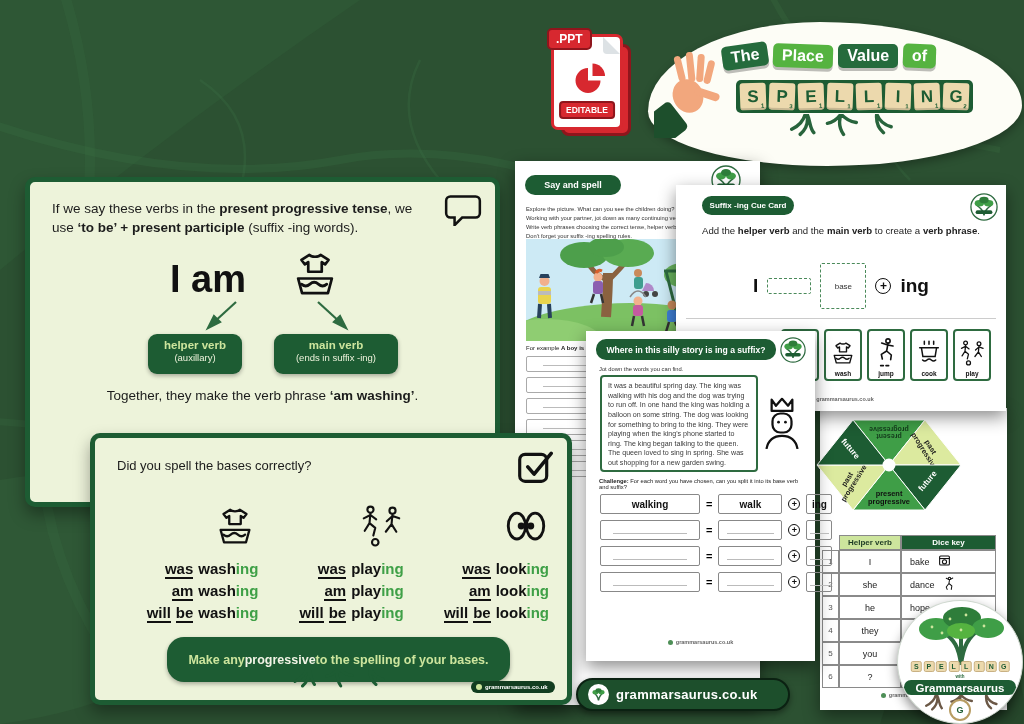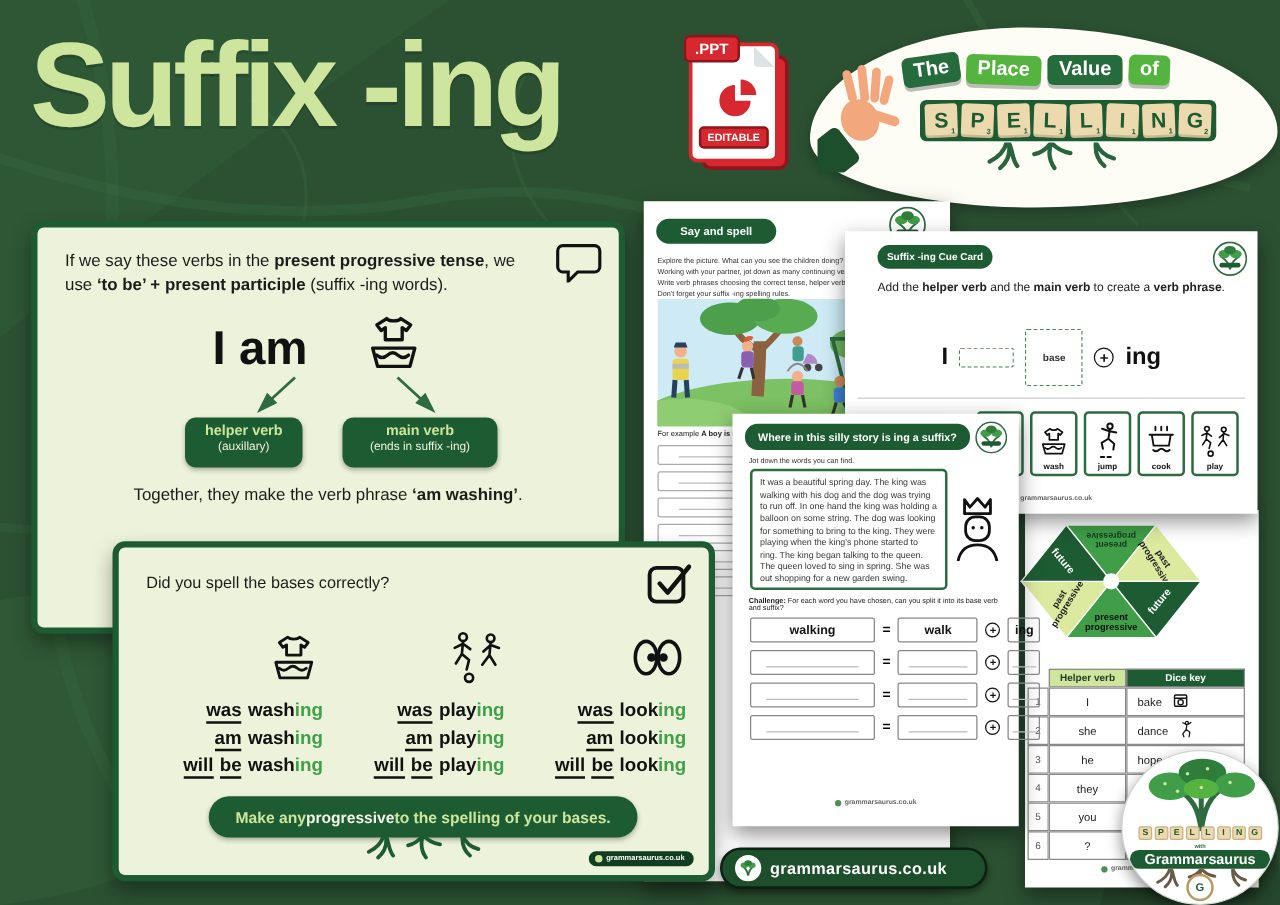--- a/index.html
+++ b/index.html
@@ -41,21 +41,21 @@
 #card1 .outro{position:absolute;left:0;top:206px;width:100%;text-align:center;font-size:13.5px;color:#1c1c1c}
 #card2{left:90px;top:433px;width:482px;height:272px;z-index:7}
 #card2 .question{position:absolute;left:22px;top:20px;font-size:13px;color:#1c1c1c}
 #card2 .checkicon{position:absolute;right:14px;top:10px}
 #bases-columns{position:absolute;left:0;top:58px;width:100%;display:flex;justify-content:space-between;padding:0 18px}
 .bcol{display:flex;flex-direction:column;align-items:flex-end;width:152px}
 .bicon{height:54px;display:flex;align-items:flex-end;justify-content:center;margin-bottom:8px}
 .bline{font-size:15px;font-weight:bold;line-height:22px;white-space:nowrap;color:#111}
 .bline .u{border-bottom:2px solid #111;margin-right:5px}
 .bline .gg{color:#3fa047}
-.banner{position:absolute;left:72px;top:199px;width:343px;height:33px;background:#1d5c33;border-radius:17px;display:flex;align-items:center;justify-content:center;font-weight:bold;font-size:12.5px;box-shadow:0 2px 4px rgba(0,0,0,.3)}
+.banner{position:absolute;left:72px;top:199px;width:343px;height:45px;background:#1d5c33;border-radius:17px;display:flex;align-items:center;justify-content:center;font-weight:bold;font-size:12.5px;box-shadow:0 2px 4px rgba(0,0,0,.3)}
 .banner .lg{color:#cde59d}.banner .wh{color:#f2f4e6}
 #card2 .roots2{position:absolute;left:176px;top:230px}
 .minisite{position:absolute;left:376px;top:243px;width:84px;height:12px;background:#123d20;border-radius:6px;display:flex;align-items:center;gap:3px;padding:0 5px;color:#fff;font-size:6px;font-weight:bold}
 .minisite .dot{width:6px;height:6px;border-radius:50%;background:#cde59d;flex:none}
 
 .page{position:absolute;background:#fff;box-shadow:0 6px 16px rgba(0,0,0,.45)}
 .pill{background:#1d5c33;color:#fff;font-weight:bold;display:flex;align-items:center;justify-content:center;border-radius:11px;position:absolute}
 .mini-logo{position:absolute;border-radius:50%;background:#fff}
 .tinyfoot{position:absolute;width:100%;display:flex;justify-content:center;align-items:center;gap:3px;font-size:5.5px;font-weight:bold;color:#666}
 .tinyfoot .dot{width:5px;height:5px;border-radius:50%;background:#4e8f57}
@@ -66,21 +66,21 @@
 #answer-boxes{position:absolute;left:11px;top:195px;width:205px}
 .ansbox{width:100%;height:16px;border:1px solid #aaa;border-radius:2px;margin-bottom:5px;position:relative}
 .ansbox::after{content:"";position:absolute;left:8%;right:8%;top:8px;border-top:1.5px solid #bbb}
 #page-cue{left:676px;top:185px;width:330px;height:226px;z-index:3}
 #page-cue .pill{left:26px;top:11px;width:92px;height:19px;font-size:8px}
 #page-cue .instr{position:absolute;left:0;top:40px;width:100%;text-align:center;font-size:9.6px;color:#222}
 .formula{position:absolute;left:0;top:78px;width:100%;display:flex;align-items:center;justify-content:center;gap:9px}
 .formula .subj,.formula .suf{font-size:19px;font-weight:bold;color:#111}
 .dash{border:1.5px dashed #4a8a5a;border-radius:2px;background:#fff}
 .dash.empty{width:44px;height:16px}
-.dash.base{width:46px;height:46px;display:flex;align-items:center;justify-content:center;font-size:8px;font-weight:bold;color:#333}
+.dash.base{width:46px;height:46px;display:flex;align-items:center;justify-content:center;font-size:8px;font-weight:normal;color:#333}
 .plus{width:16px;height:16px;border:1.5px solid #111;border-radius:50%;display:flex;align-items:center;justify-content:center;font-size:12px;font-weight:bold;color:#111}
 .plus::before{content:"+"}
 #page-cue .divider{position:absolute;left:10px;right:10px;top:133px;border-top:1px solid #ccc}
 #cue-tiles{position:absolute;left:105px;top:144px;display:flex;gap:5px}
 .vtile{width:38px;height:52px;background:#fff;border:2px solid #2e6b40;border-radius:4px;display:flex;flex-direction:column;align-items:center;justify-content:flex-end;padding-bottom:2px}
 .vtile .vicon{width:28px;height:32px;margin-bottom:1px}
 .vtile .vlabel{font-size:6.5px;font-weight:bold;color:#111}
 #page-cue .tinyfoot{top:211px}
 #page-story{left:586px;top:331px;width:229px;height:330px;z-index:4}
 #page-story .pill{left:10px;top:8px;width:180px;height:21px;font-size:8.6px;border-radius:10px}
@@ -136,21 +136,20 @@
     <g stroke="#3b7244" fill="none">
       <path d="M-20 120 Q180 190 340 160 T700 240" stroke-width="8" opacity=".28"></path>
       <path d="M60 -20 Q120 160 60 340 T140 700" stroke-width="10" opacity=".22"></path>
       <path d="M-30 420 Q200 430 330 520 T520 700" stroke-width="7" opacity=".22"></path>
       <path d="M760 -30 Q820 120 1000 150" stroke-width="6" opacity=".25"></path>
       <path d="M980 300 Q900 420 980 560" stroke-width="8" opacity=".2"></path>
       <path d="M200 80 q60 40 40 110 M420 60 q-30 60 20 120 M640 420 q-60 30 -50 120 M160 560 q70 10 110 80 M840 220 q50 40 30 110 M300 300 q50 30 30 90 M520 540 q40 40 20 100 M900 80 q-40 50 10 100" stroke-width="2.5" opacity=".3"></path>
     </g>
   </svg>
 
-  <div id="title">Suffix -ing</div>
 
   <div id="ppt">
     <div class="back"></div>
     <div class="front">
       <div class="fold"></div>
       <svg class="pie" width="40" height="40" viewBox="0 0 40 40">
         <path d="M19 9 A12.5 12.5 0 1 0 31.5 21.5 L19 21.5 Z" fill="#d7282f"></path>
         <path d="M23.5 4.5 A12.5 12.5 0 0 1 36 17 L23.5 17 Z" fill="#d7282f"></path>
       </svg>
       <div class="tab">.PPT</div>

